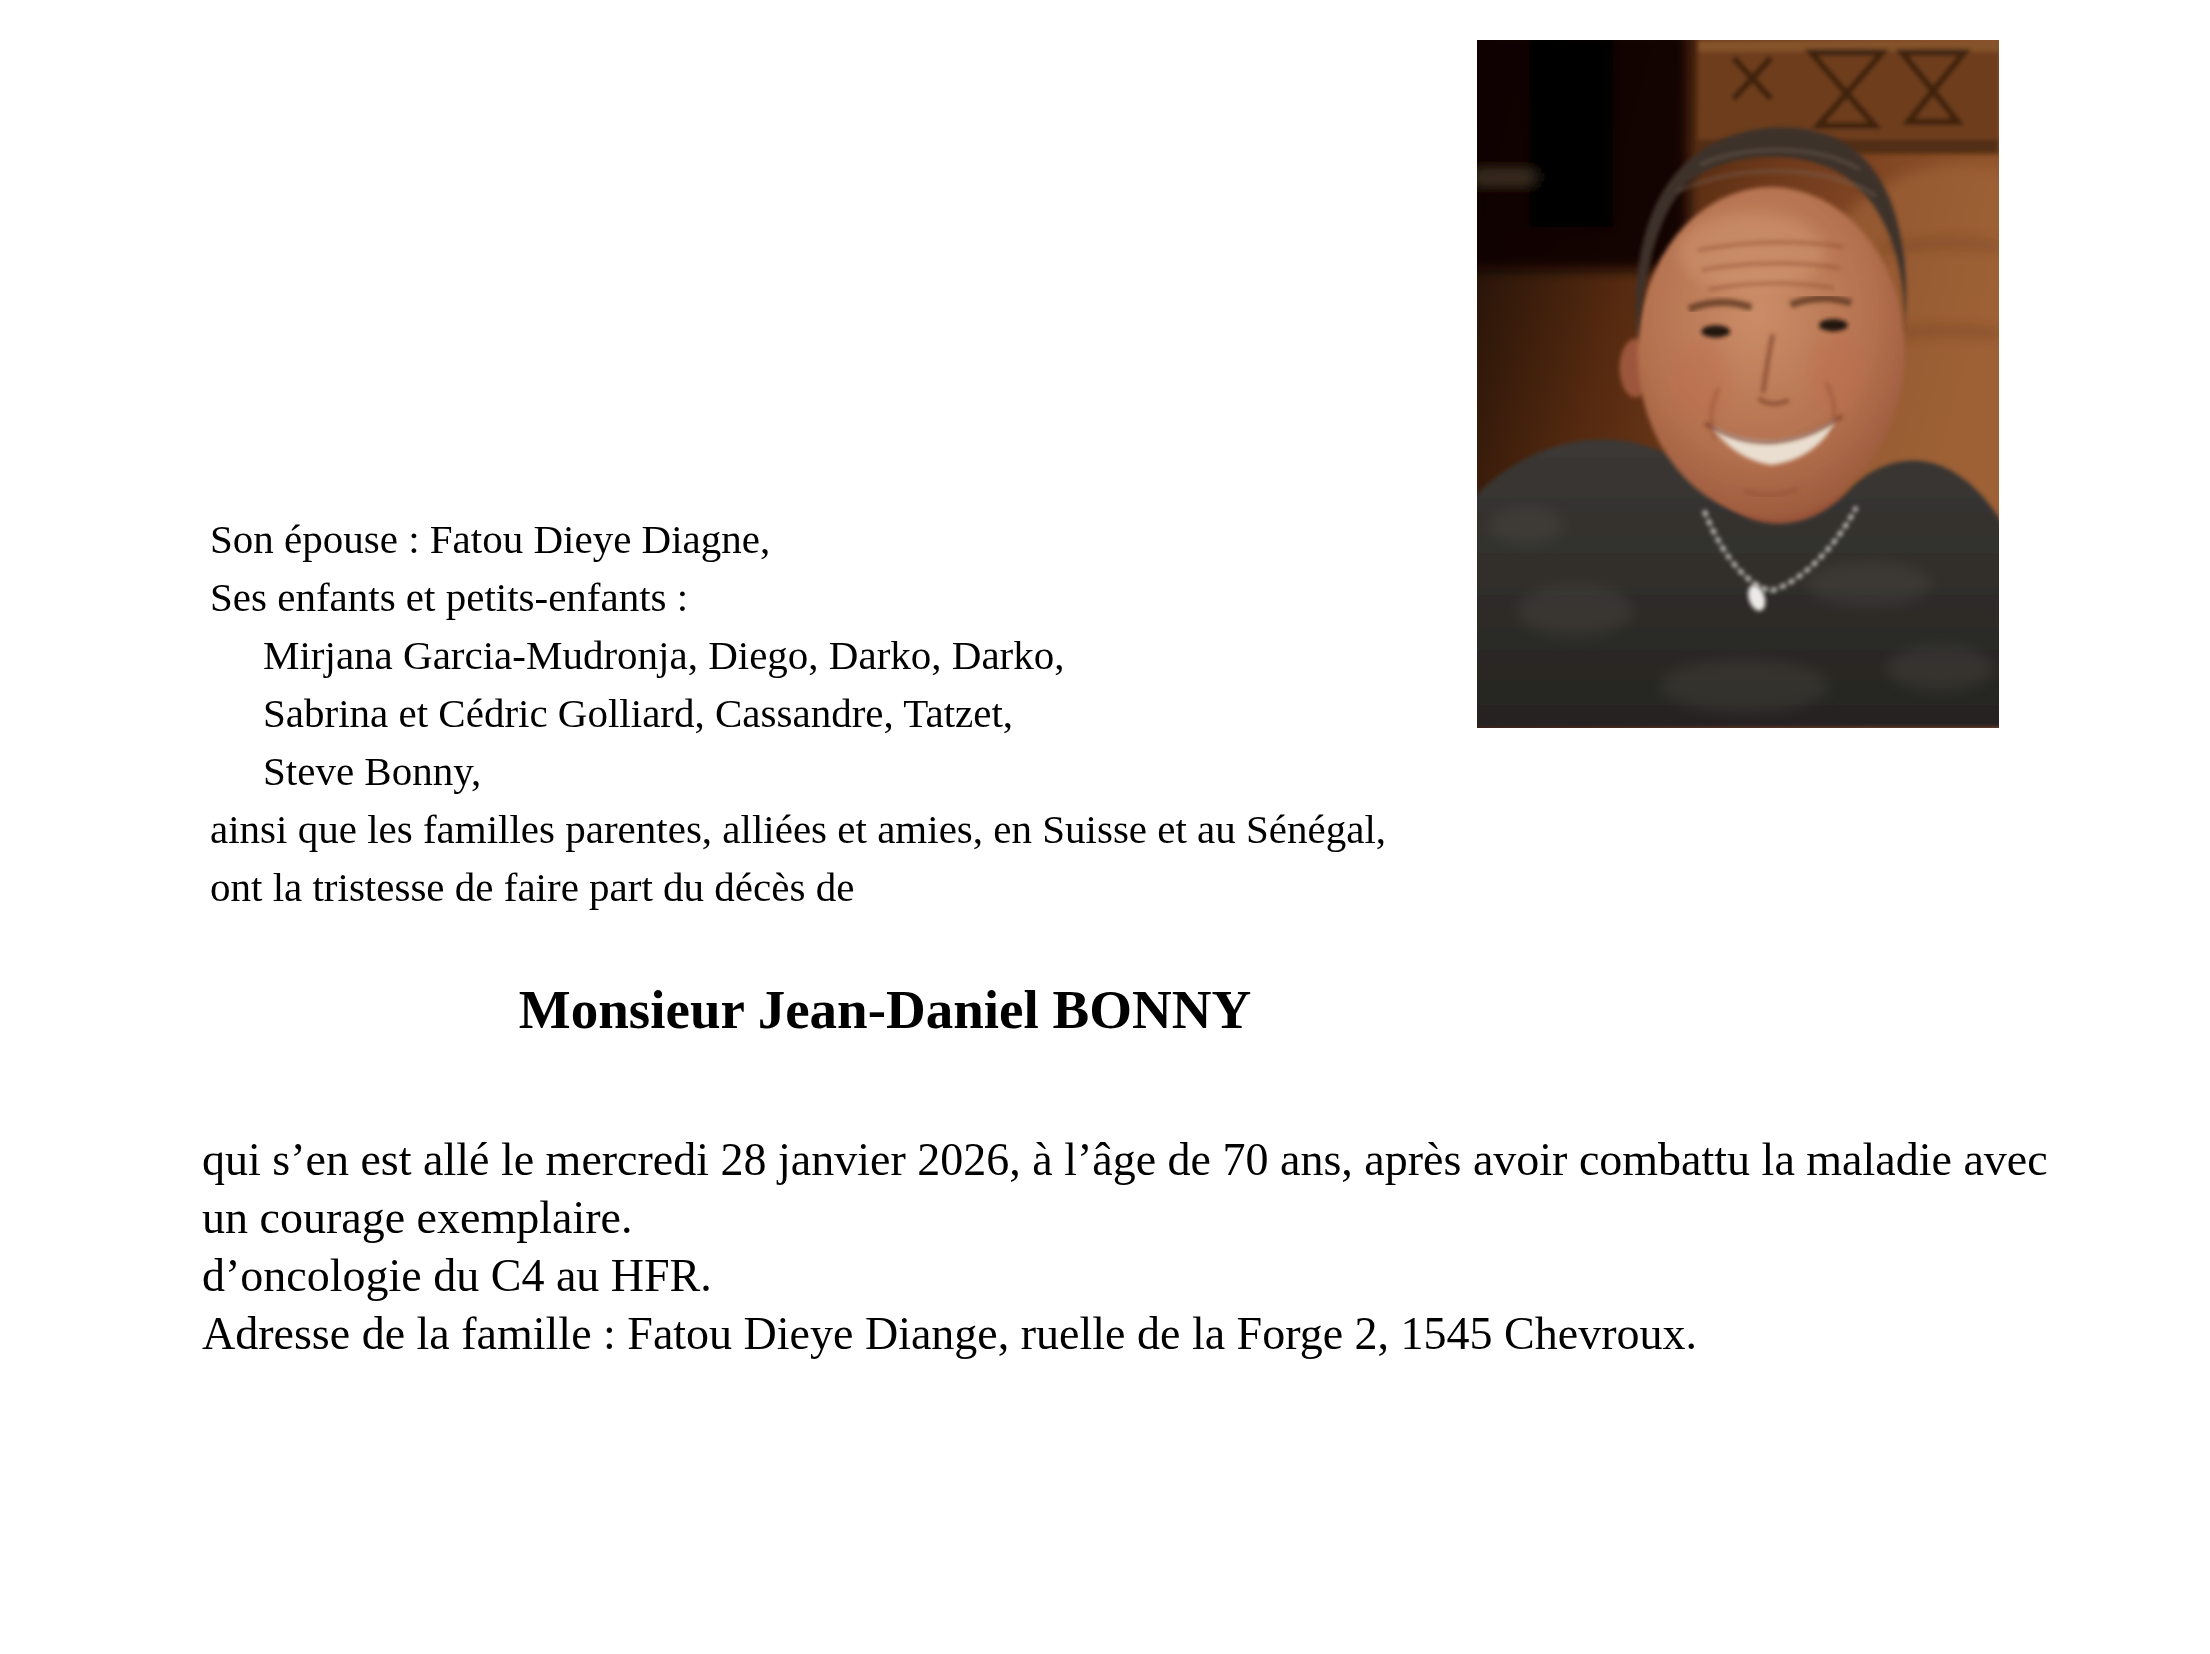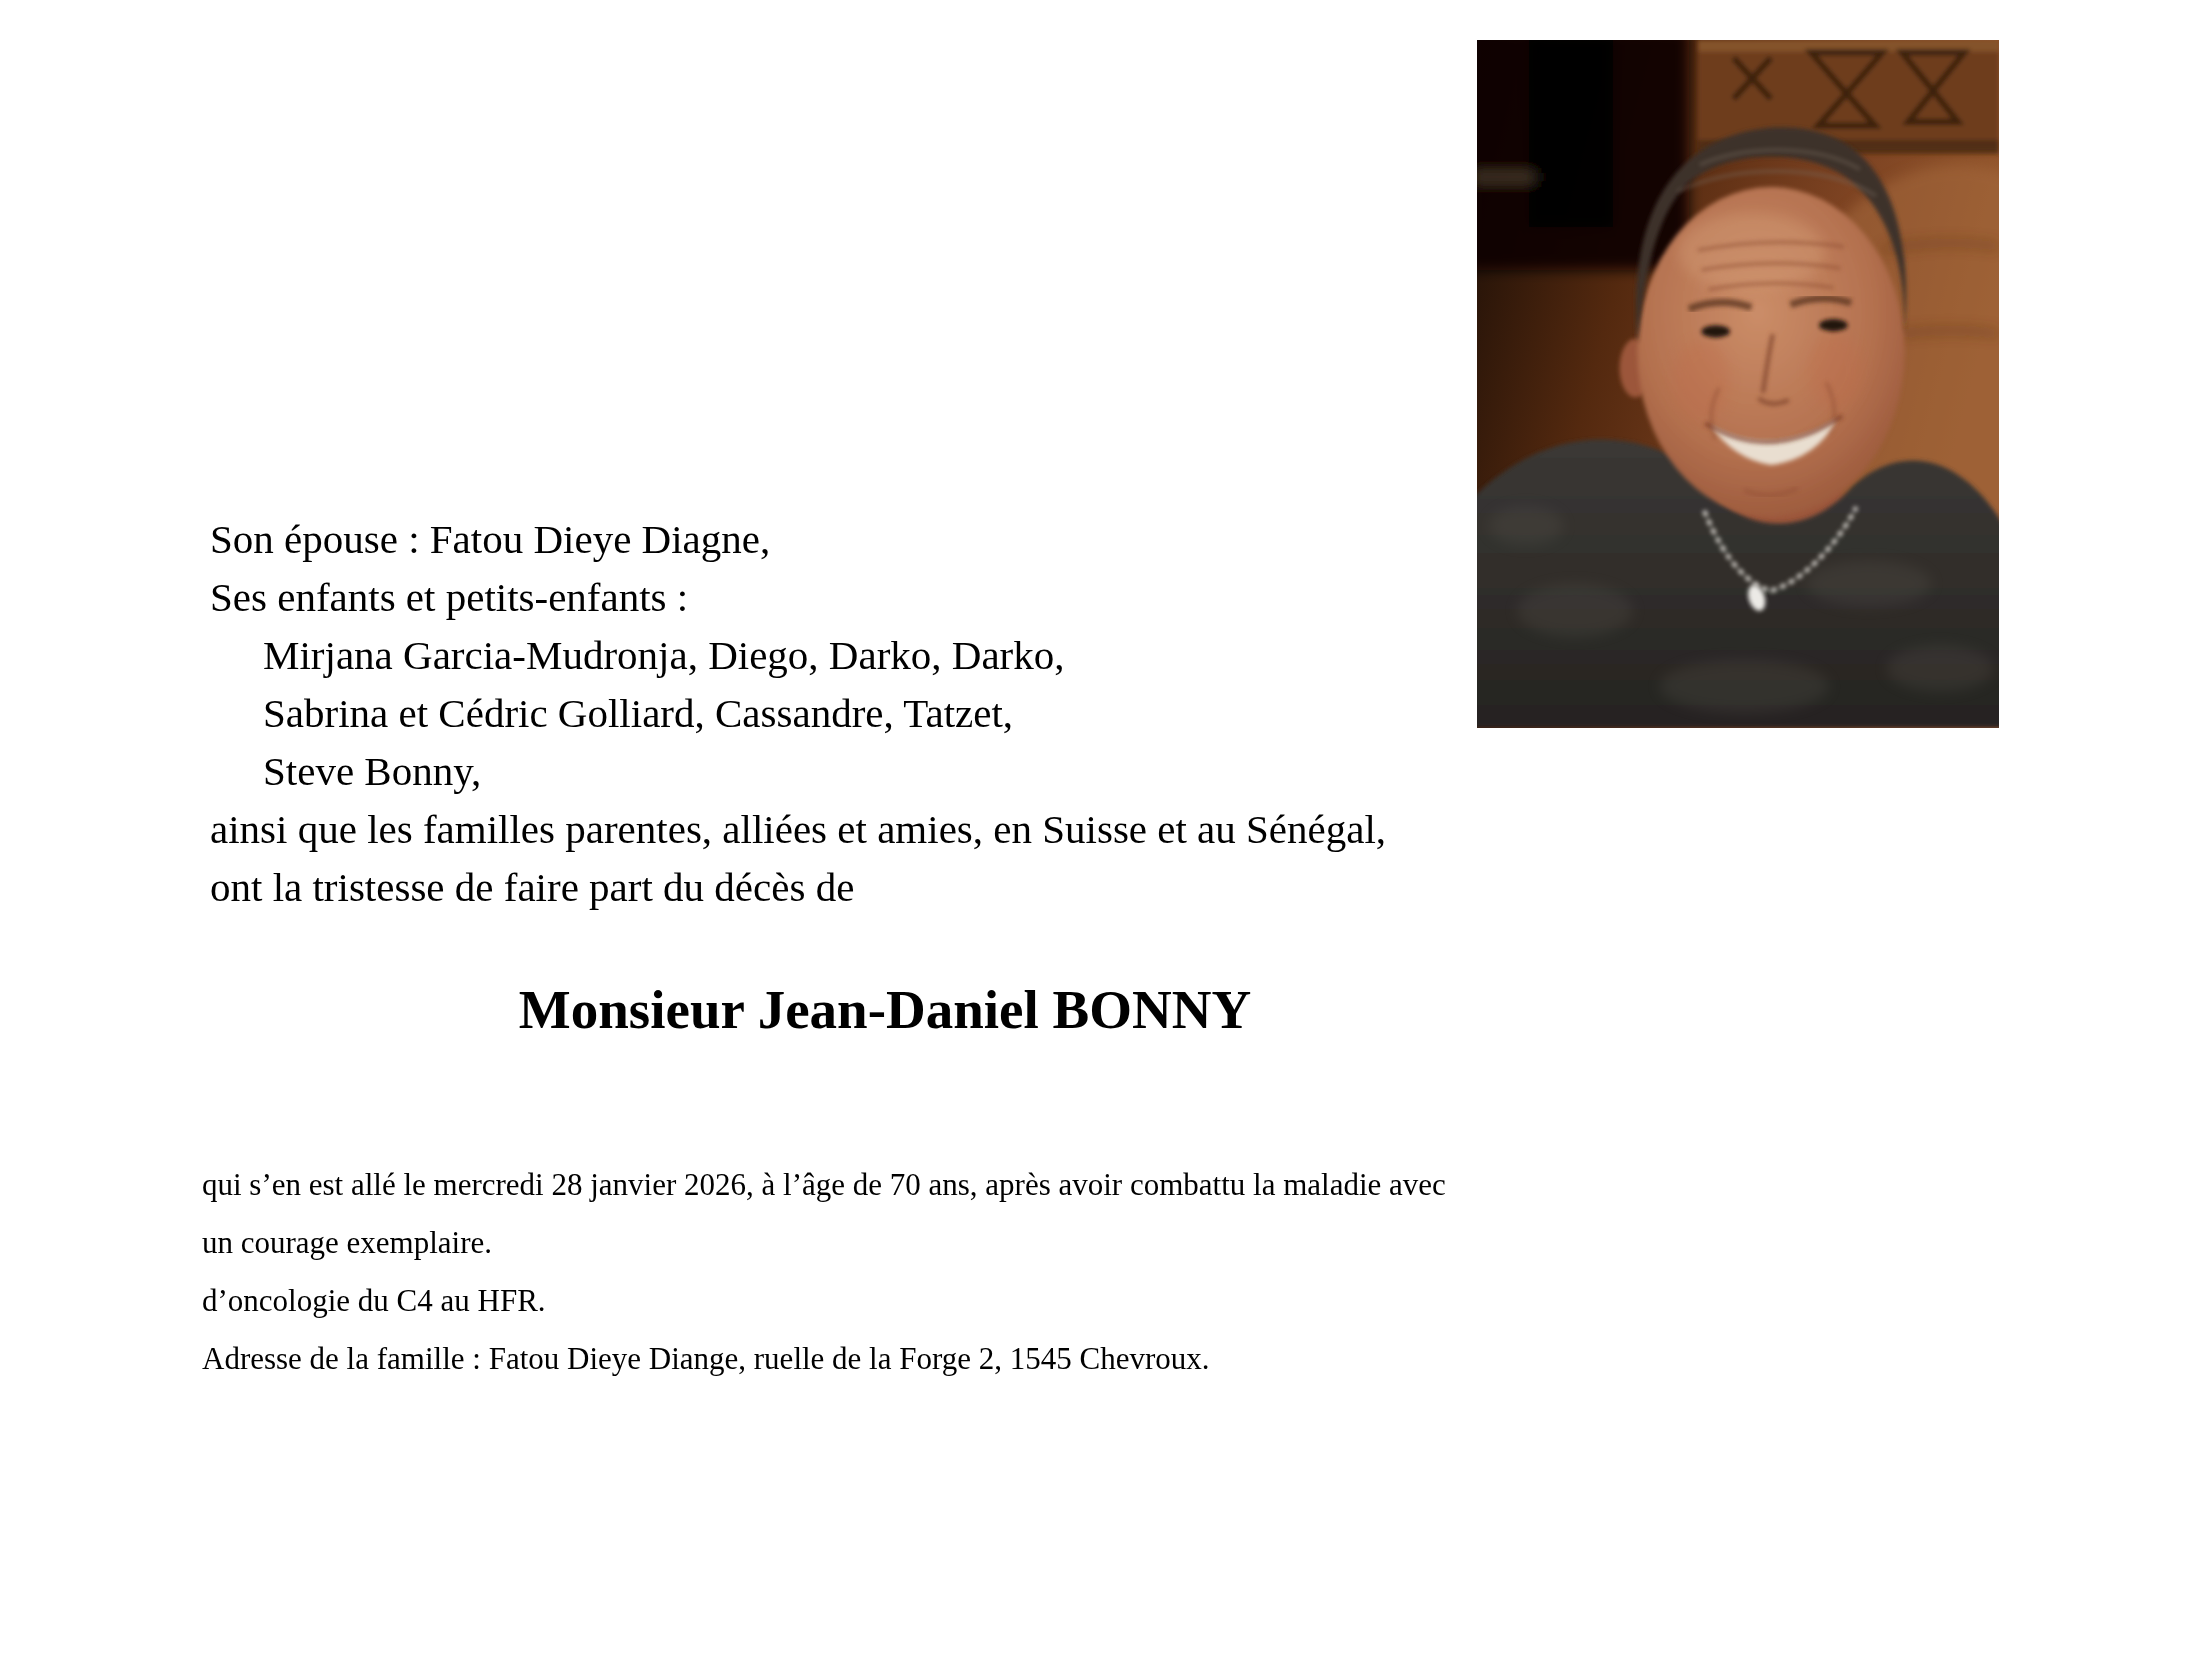--- a/index.html
+++ b/index.html
@@ -35,22 +35,22 @@
     width: 1770px;
     text-align: center;
     font-weight: bold;
     font-size: 55px;
     line-height: 77px;
     white-space: nowrap;
   }
   .announcement-block {
     position: absolute;
     left: 202px;
-    top: 1156px;
-    font-size: 31px;
+    top: 1131px;
+    font-size: 46px;
     line-height: 58px;
     white-space: nowrap;
   }
   
   .photo-frame {
     position: absolute;
     left: 1477px;
     top: 40px;
     width: 522px;
     height: 688px;

